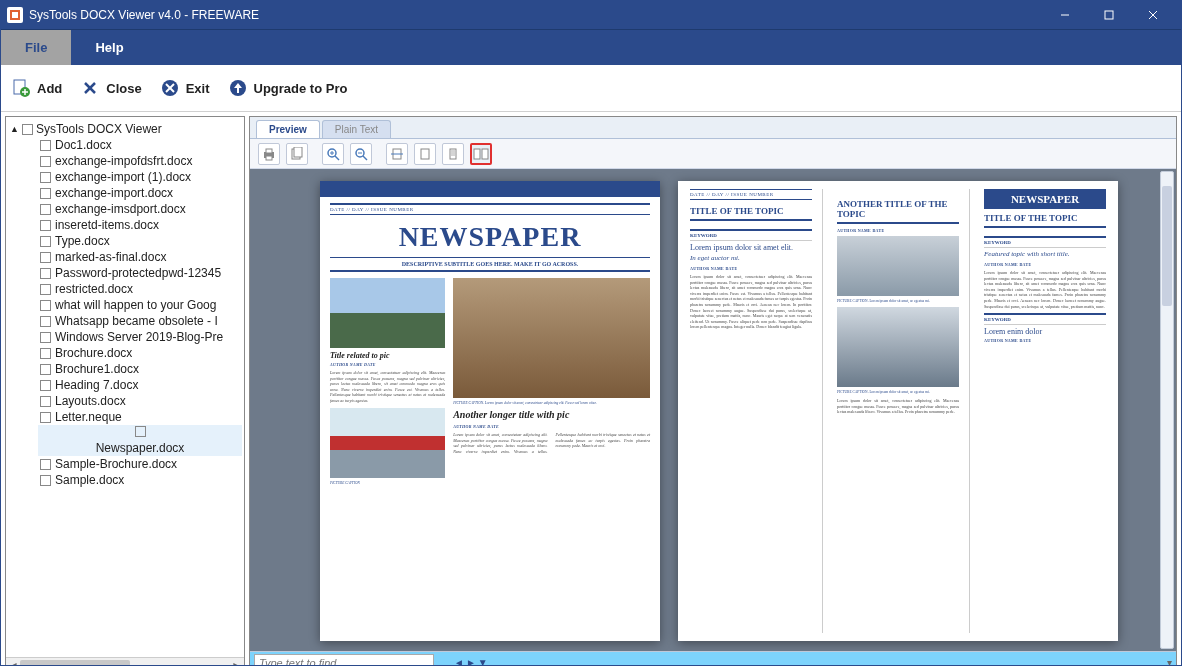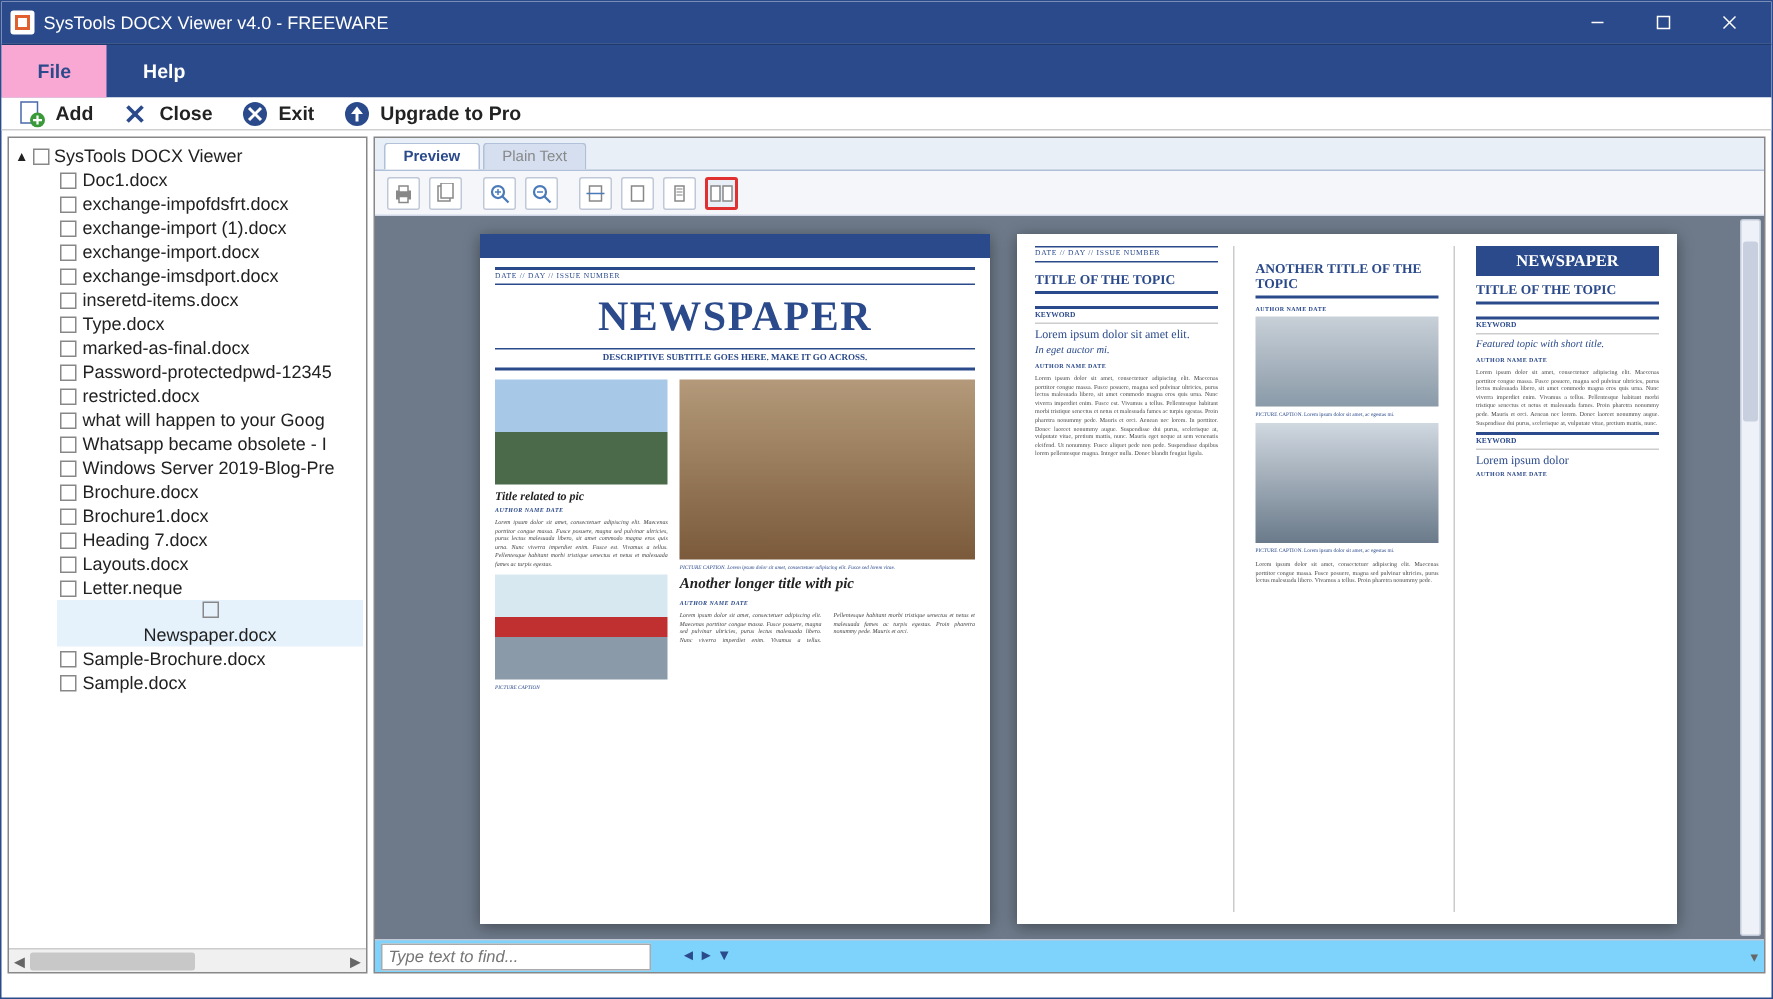--- a/index.html
+++ b/index.html
@@ -9,24 +9,24 @@
   .title-bar { background: #2b4a8b; height: 28px; display: flex; align-items: center; padding: 0 6px; color: #fff; }
   .title-bar .app-icon { width:16px;height:16px;background:#fff;border-radius:2px;margin-right:6px;display:flex;align-items:center;justify-content:center;}
   .title-bar .title-text { font-size: 12px; flex: 1; }
   .win-controls { display: flex; gap: 0; }
   .win-btn { width: 44px; height: 28px; display:flex;align-items:center;justify-content:center;color:#fff;}
   .win-btn svg { stroke:#fff; }
   
   
   .menu-bar { background: #2b4a8b; height: 36px; display:flex; align-items:stretch; border-top:1px solid #1e3a6e;}
   .menu-item { padding: 0 24px; display:flex;align-items:center;color:#fff;font-size:13px;font-weight:600;cursor:pointer;}
-  .menu-item.active { background:#f9a8d4;color:#2b4a8b;}
-  
-  
-  .toolbar { background:#fff;height:22px;display:flex;align-items:center;gap:18px;padding:0 10px;border-bottom:1px solid #d0d0d0;}
+  .menu-item.active { background:#a3a3a3;color:#2b4a8b;}
+  
+  
+  .toolbar { background:#fff;height:47px;display:flex;align-items:center;gap:18px;padding:0 10px;border-bottom:1px solid #d0d0d0;}
   .toolbar-btn { display:flex;align-items:center;gap:6px;font-size:13px;font-weight:600;color:#222;cursor:pointer;}
   .toolbar-btn .ticon { width:20px;height:20px;display:flex;align-items:center;justify-content:center;}
   
   
   .main { display:flex; height: calc(666px - 28px - 36px - 34px - 2px); }
   
   
   .sidebar { width: 240px; border:1px solid #888;margin:4px;overflow:hidden;display:flex;flex-direction:column;}
   .tree { flex:1; overflow:auto; padding:4px 2px; font-size:12px;color:#222;}
   .tree-root { display:flex;align-items:center;gap:3px;padding:1px 2px;}
@@ -387,21 +387,21 @@
         </div>
         <div class="p2col">
           <div class="p2-bar">NEWSPAPER</div>
           <div class="p2-sect">TITLE OF THE TOPIC</div>
           <div class="p2-kw">KEYWORD</div>
           <div class="p2-leadi">Featured topic with short title.</div>
           <div class="np-byline">AUTHOR NAME
 DATE</div>
           <div class="np-body">Lorem ipsum dolor sit amet, consectetuer adipiscing elit. Maecenas porttitor congue massa. Fusce posuere, magna sed pulvinar ultricies, purus lectus malesuada libero, sit amet commodo magna eros quis urna. Nunc viverra imperdiet enim. Vivamus a tellus. Pellentesque habitant morbi tristique senectus et netus et malesuada fames. Proin pharetra nonummy pede. Mauris et orci. Aenean nec lorem. Donec laoreet nonummy augue. Suspendisse dui purus, scelerisque at, vulputate vitae, pretium mattis, nunc.</div>
           <div class="p2-kw">KEYWORD</div>
-          <div class="p2-lead">Lorem ipsum dolor</div>
+          <div class="p2-lead">Lorem enim dolor</div>
           <div class="np-byline">AUTHOR NAME
 DATE</div>
         </div>
       </div>
     </div>
 
     <div class="find-bar">
       <input class="find-input" placeholder="Type text to find..." style="">
       <div class="find-nav">
         <span class="find-arr">◄</span>

